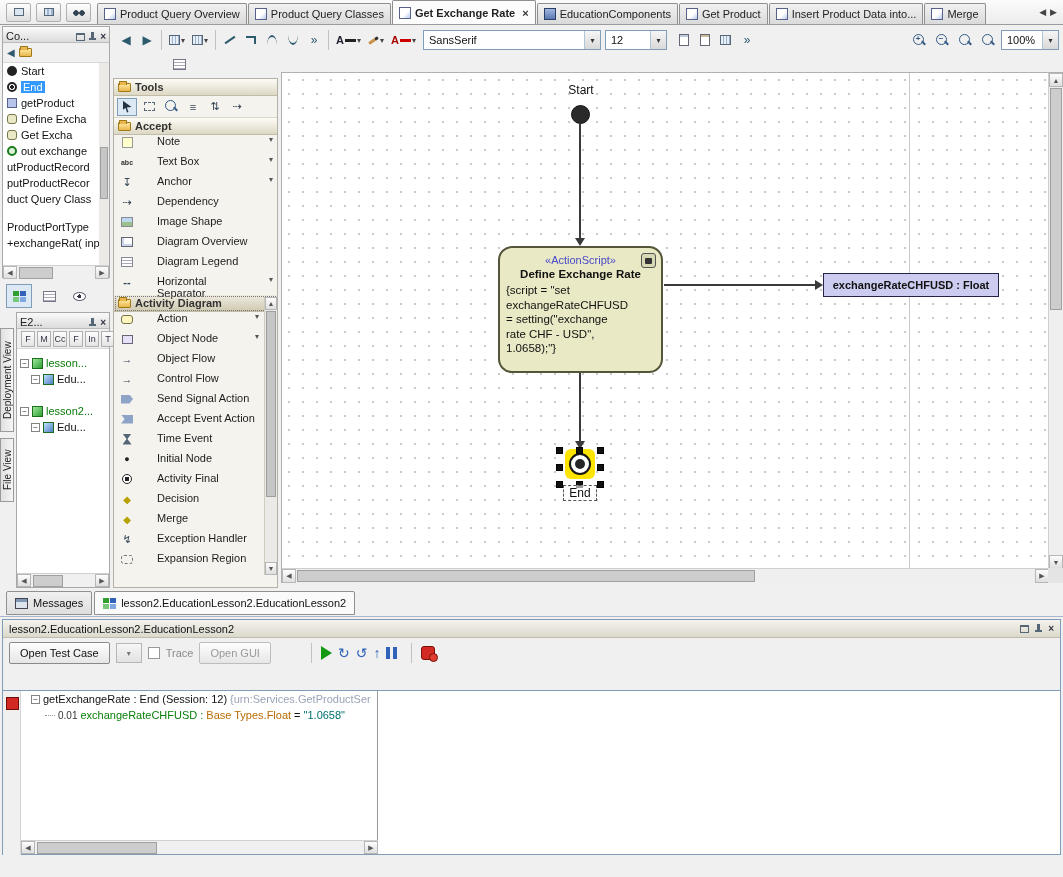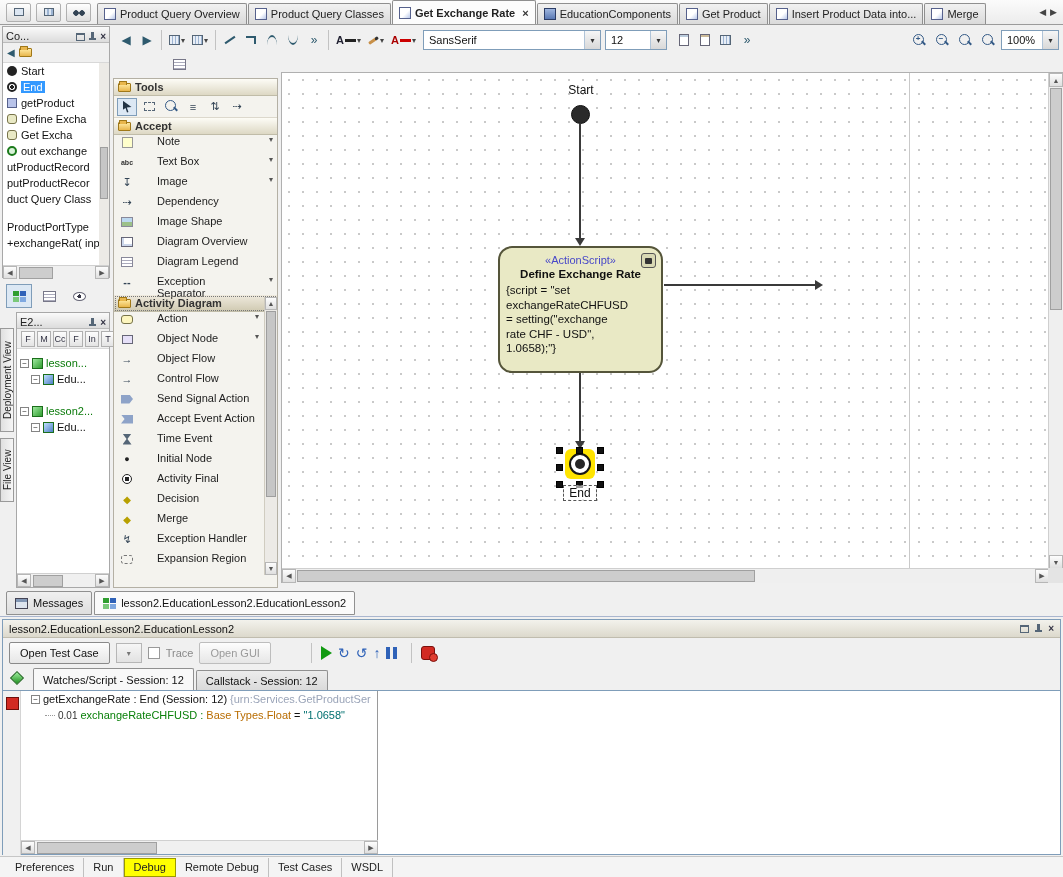--- a/index.html
+++ b/index.html
@@ -517,21 +517,21 @@
         </div>
       <div class="pal-item">
           <span class="pico">
             <span class="pi-abc">abc</span>
           </span>
           <span>Text Box</span>
           <span class="pdd">▾</span>
         </div>
       <div class="pal-item">
           <span class="pico">↧</span>
-          <span>Image</span>
+          <span>Anchor</span>
           <span class="pdd">▾</span>
         </div>
       <div class="pal-item">
           <span class="pico">⇢</span>
           <span>Dependency</span>
         </div>
       <div class="pal-item">
           <span class="pico">
             <span class="pi-img"></span>
           </span>
@@ -544,21 +544,21 @@
           <span>Diagram Overview</span>
         </div>
       <div class="pal-item">
           <span class="pico">
             <span class="pi-leg"></span>
           </span>
           <span>Diagram Legend</span>
         </div>
       <div class="pal-item">
           <span class="pico" style="font-weight:bold">--</span>
-          <span>Exception Separator</span>
+          <span>Horizontal Separator</span>
           <span class="pdd">▾</span>
         </div>
     </div>
     <div class="pal-head act">
       <span class="folder-ico"></span>
       <span>Activity Diagram</span>
     </div>
     <div class="pal-act">
       <div class="pal-item">
           <span class="pico">
@@ -654,20 +654,23 @@
           <div>{script = "set</div>
           <div>exchangeRateCHFUSD</div>
           <div>= setting("exchange</div>
           <div>rate CHF - USD",</div>
           <div>1.0658);"}</div>
         </div>
       </div>
 
       <div class="hline" style="left:382px;top:211px;width:151px"></div>
       <div class="arr-right" style="left:533px;top:207px"></div>
+      <div class="object-node">
+        <span>exchangeRateCHFUSD : Float</span>
+      </div>
 
       <div class="vline" style="left:297px;top:300px;height:68px"></div>
       <div class="arr-down" style="left:293px;top:368px"></div>
 
       <div class="end-glow"></div>
       <div class="end-outer">
           <div class="end-inner"></div>
         </div>
       <div class="handle" style="left:274px;top:374px"></div>
       <div class="handle" style="left:294px;top:374px"></div>
@@ -734,29 +737,20 @@
       <span class="circ">↻</span>
       <span class="circ">↺</span>
       <span class="circ">↑</span>
       <span class="pause-ico">
           <i></i>
           <i></i>
         </span>
       <div class="tsep" style="margin-left:8px"></div>
       <span class="term-ico"></span>
     </div>
-    <div class="dbg-tabs">
-      <span class="diam"></span>
-      <div class="dtab active">
-          <span>Watches/Script - Session: 12</span>
-        </div>
-      <div class="dtab">
-          <span>Callstack - Session: 12</span>
-        </div>
-    </div>
     <div class="dbg-content">
       <div class="dbg-gutter">
         <span class="stop-sq"></span>
       </div>
       <div class="dbg-left">
         <div class="wrow">
           <span class="exp">−</span>
           <span>getExchangeRate : End (Session: 12)</span>
           <span class="w-ns">{urn:Services.GetProductSer</span>
         </div>
@@ -771,34 +765,14 @@
         </div>
       </div>
       <div class="hsb dbg-hsb">
         <span class="sarr" style="margin-right:auto">◀</span>
         <div class="sthumb" style="left:16px;width:120px"></div>
         <span class="sarr">▶</span>
       </div>
     </div>
   </div>
 
-  <div class="status-tabs">
-    <div class="stab">
-        <span>Preferences</span>
-      </div>
-    <div class="stab">
-        <span>Run</span>
-      </div>
-    <div class="stab debug">
-        <span>Debug</span>
-      </div>
-    <div class="stab">
-        <span>Remote Debug</span>
-      </div>
-    <div class="stab">
-        <span>Test Cases</span>
-      </div>
-    <div class="stab">
-        <span>WSDL</span>
-      </div>
-  </div>
 
 </div>
 
 </body></html>

